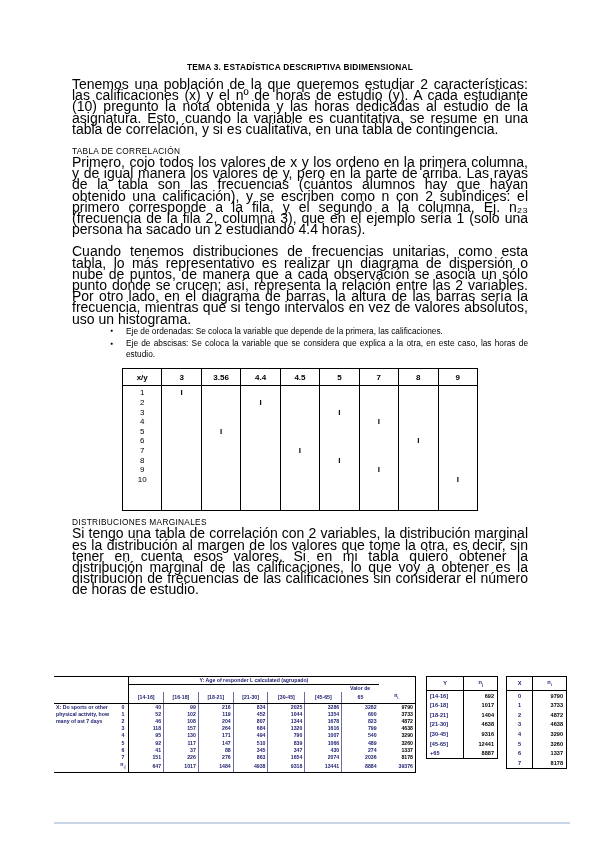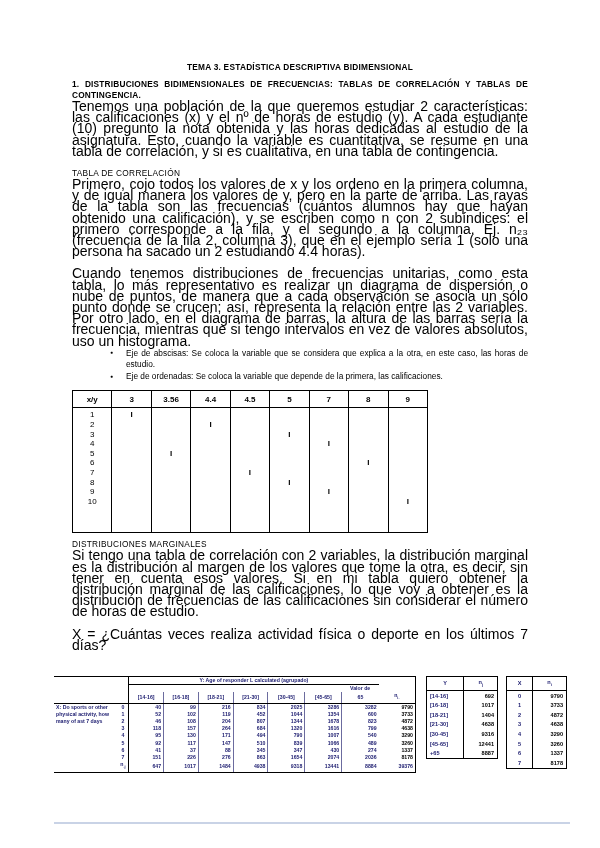--- a/index.html
+++ b/index.html
@@ -79,21 +79,21 @@
     position: absolute;
     left: 0;
     top: -0.5px;
     font-size: 5px;
   }
 
   
   .corr-wrap {
     margin: 8px 0 0 0;
     display: flex;
-    justify-content: flex-start;
+    justify-content: center;
   }
   table.corr {
     border-collapse: collapse;
     width: 356px;
     table-layout: fixed;
   }
   table.corr th, table.corr td {
     border: 1px solid #000;
     font-size: 8px;
     font-weight: bold;
@@ -217,37 +217,36 @@
 </style>
 </head>
 <body>
 
 <div class="page">
 
   <div class="content">
 
     <h1 class="doc-title">TEMA 3. ESTADÍSTICA DESCRIPTIVA BIDIMENSIONAL</h1>
 
-    <div class="section-heading">1. DISTRIBUCIONES BIDIMENSIONALES DE FRECUENCIAS: TABLAS DE CORRELACIÓN Y TABLAS DE CONTINGENCIA.</div>
 
     <p class="body">Tenemos una población de la que queremos estudiar 2 características: las calificaciones (x) y el nº de horas de estudio (y). A cada estudiante (10) pregunto la nota obtenida y las horas dedicadas al estudio de la asignatura. Esto, cuando la variable es cuantitativa, se resume en una tabla de correlación, y si es cualitativa, en una tabla de contingencia.</p>
 
     <div class="gap"></div>
 
     <div class="centered-heading">TABLA DE CORRELACIÓN</div>
 
     <p class="body">Primero, cojo todos los valores de x y los ordeno en la primera columna, y de igual manera los valores de y, pero en la parte de arriba. Las rayas de la tabla son las frecuencias (cuántos alumnos hay que hayan obtenido una calificación), y se escriben como n con 2 subíndices: el primero corresponde a la fila, y el segundo a la columna. Ej. n₂₃ (frecuencia de la fila 2, columna 3), que en el ejemplo sería 1 (solo una persona ha sacado un 2 estudiando 4.4 horas).</p>
 
     <div class="gap"></div>
 
     <p class="body">Cuando tenemos distribuciones de frecuencias unitarias, como esta tabla, lo más representativo es realizar un diagrama de dispersión o nube de puntos, de manera que a cada observación se asocia un sólo punto donde se crucen; así, representa la relación entre las 2 variables. Por otro lado, en el diagrama de barras, la altura de las barras sería la frecuencia, mientras que si tengo intervalos en vez de valores absolutos, uso un histograma.</p>
 
     <ul class="bullets">
+      <li>Eje de ordenadas: Se coloca la variable que depende de la primera, las calificaciones.</li>
       <li>Eje de abscisas: Se coloca la variable que se considera que explica a la otra, en este caso, las horas de estudio.</li>
-      <li>Eje de ordenadas: Se coloca la variable que depende de la primera, las calificaciones.</li>
     </ul>
 
     <div class="corr-wrap">
       <table class="corr">
         <thead>
           <tr>
             <th>x/y</th>
             <th>3</th>
             <th>3.56</th>
             <th>4.4</th>
@@ -374,21 +373,20 @@
     </div>
 
     <div class="gap-sm"></div>
 
     <div class="centered-heading">DISTRIBUCIONES MARGINALES</div>
 
     <p class="body">Si tengo una tabla de correlación con 2 variables, la distribución marginal es la distribución al margen de los valores que tome la otra, es decir, sin tener en cuenta esos valores. Si en mi tabla quiero obtener la distribución marginal de las calificaciones, lo que voy a obtener es la distribución de frecuencias de las calificaciones sin considerar el número de horas de estudio.</p>
 
     <div class="gap"></div>
 
-    <p class="body">X = ¿Cuántas veces realiza actividad física o deporte en los últimos 7 días?</p>
 
   </div>
 
   <div class="bottom-area">
 
     <div class="tbl-main">
       <table class="spss">
         <colgroup>
           <col style="width:62px">
           <col style="width:11px">

